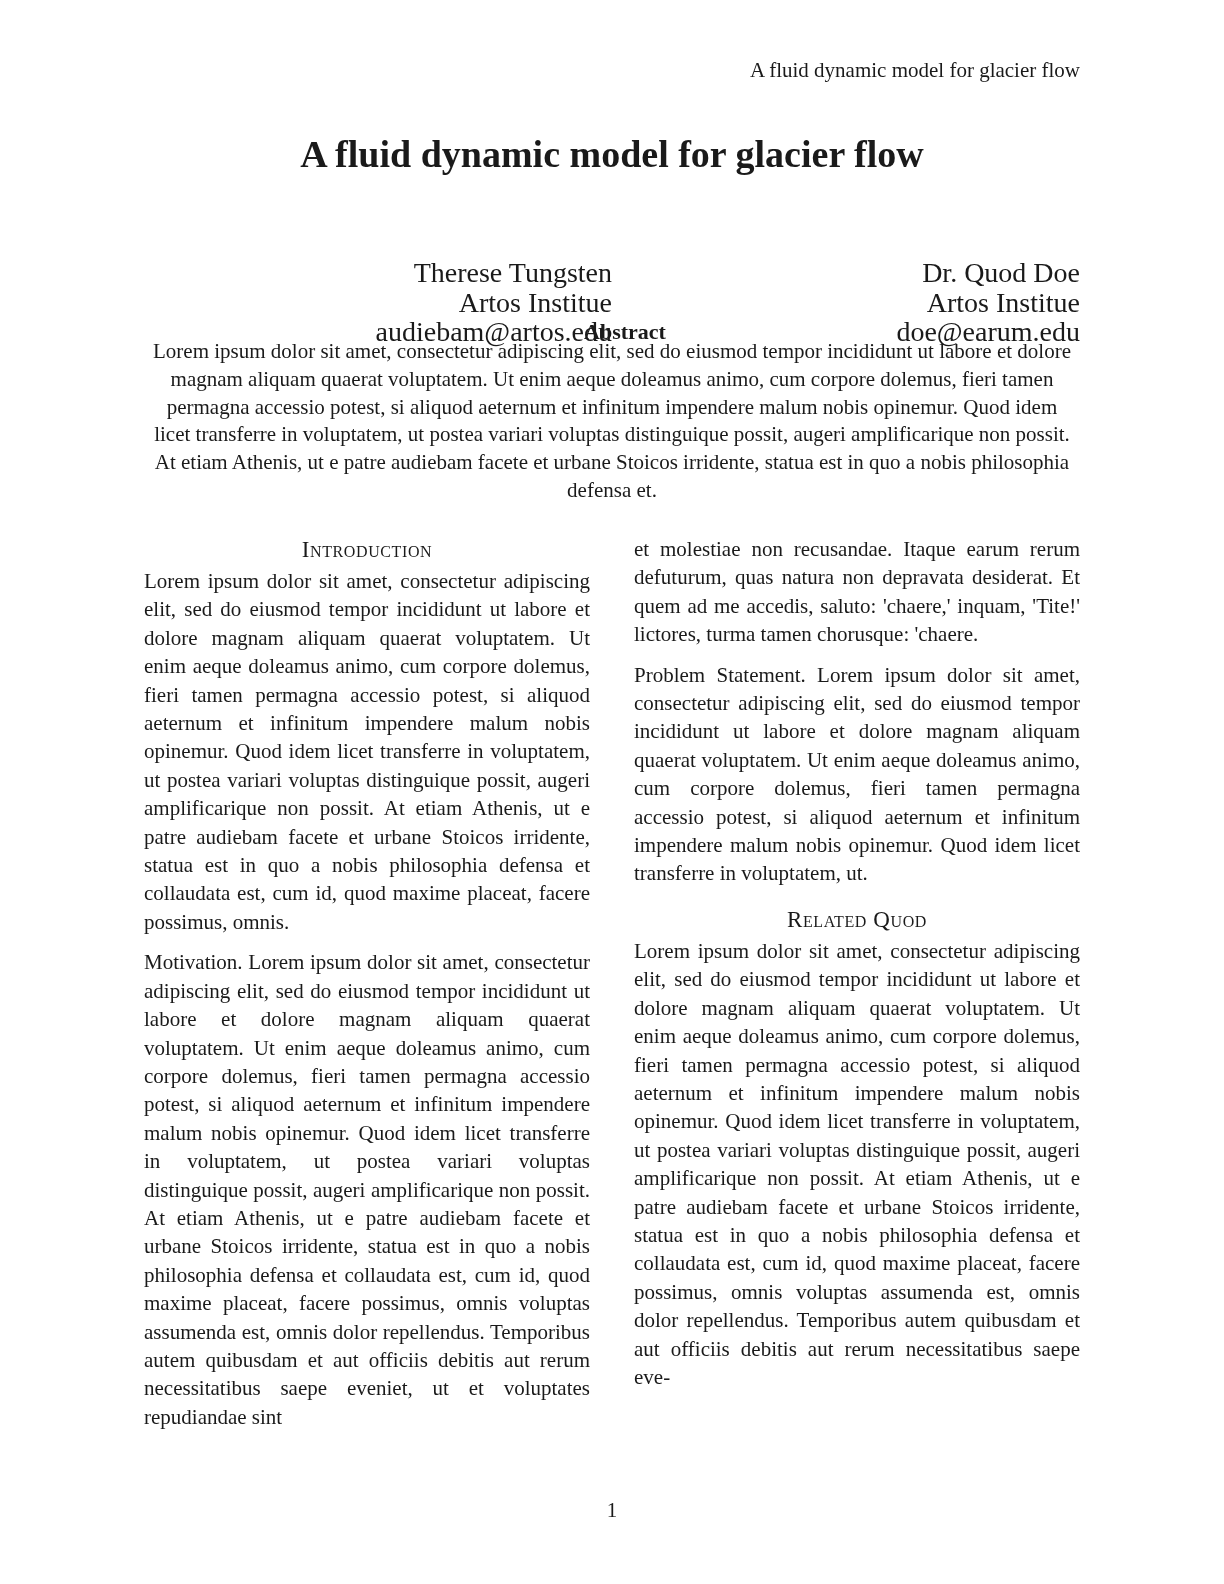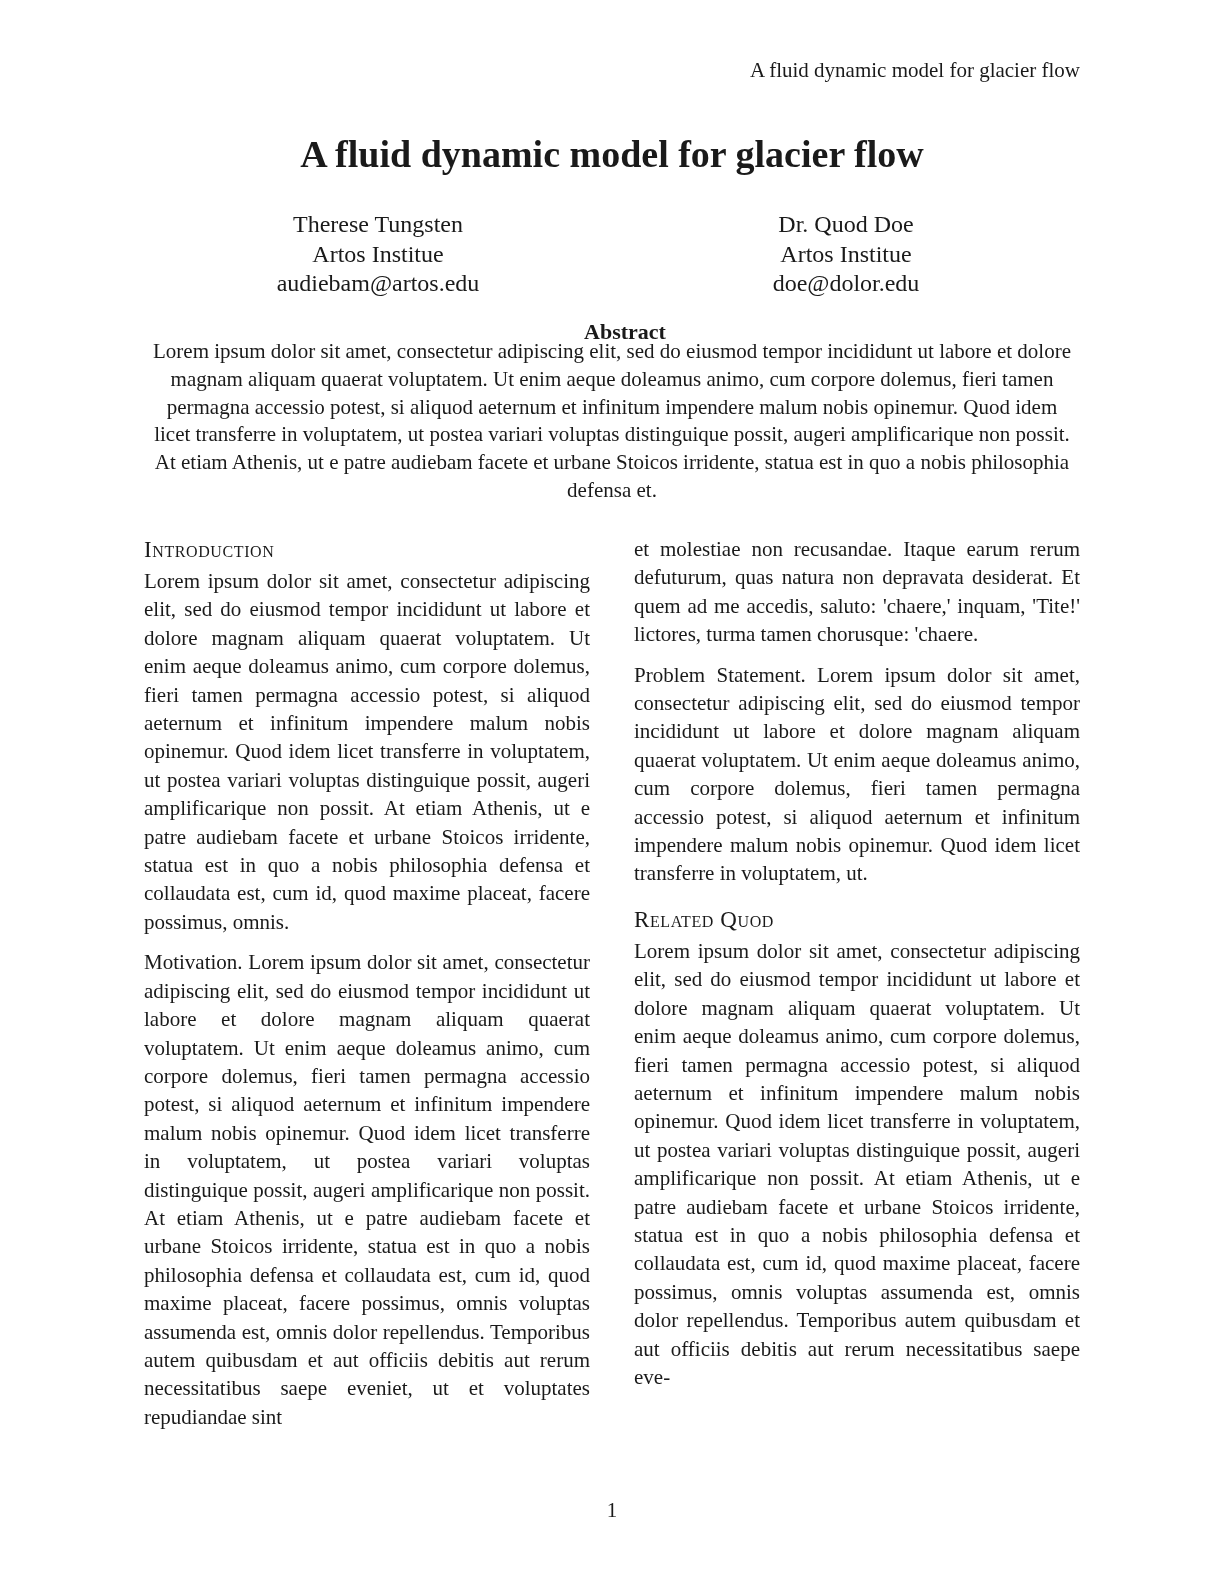--- a/index.html
+++ b/index.html
@@ -38,23 +38,24 @@
   }
   .authors-row {
     position: absolute;
     top: 210px;
     left: 144px;
     width: 936px;
     display: flex;
   }
   .author {
     width: 50%;
-    text-align: center;
-    font-size: 24px;
+    text-align: right;
+    font-size: 28px;
     line-height: 29.5px;
+    margin-top: 48px;
   }
   .abstract-heading {
     position: absolute;
     top: 306px;
     left: 144px;
     width: 936px;
     text-align: center;
     font-size: 22px;
     font-weight: bold;
     margin: 13px;
@@ -77,21 +78,21 @@
     gap: 44px;
   }
   .col {
     width: 446px;
   }
   .section-heading {
     font-size: 23px;
     font-weight: normal;
     font-variant: small-caps;
     letter-spacing: 0.6px;
-    text-align: left;
+    text-align: center;
     line-height: 29px;
     margin: 0 0 3px 0;
   }
   .section-heading.spaced {
     margin-top: 17px;
   }
   .body-par {
     font-size: 21px;
     line-height: 28.4px;
     text-align: justify;
@@ -122,21 +123,21 @@
 
   <div class="authors-row">
     <div class="author">
       <div>Therese Tungsten</div>
       <div>Artos Institue</div>
       <div>audiebam@artos.edu</div>
     </div>
     <div class="author">
       <div>Dr. Quod Doe</div>
       <div>Artos Institue</div>
-      <div>doe@dolor.edu</div>
+      <div>doe@earum.edu</div>
     </div>
   </div>
 
   <h2 class="abstract-heading">Abstract</h2>
 
   <div class="abstract-text">Lorem ipsum dolor sit amet, consectetur adipiscing elit, sed do eiusmod tempor incididunt ut labore et dolore magnam aliquam quaerat voluptatem. Ut enim aeque doleamus animo, cum corpore dolemus, fieri tamen permagna accessio potest, si aliquod aeternum et infinitum impendere malum nobis opinemur. Quod idem licet transferre in voluptatem, ut postea variari voluptas distinguique possit, augeri amplificarique non possit. At etiam Athenis, ut e patre audiebam facete et urbane Stoicos irridente, statua est in quo a nobis philosophia defensa et.</div>
 
   <div class="columns">
 
     <div class="col">

